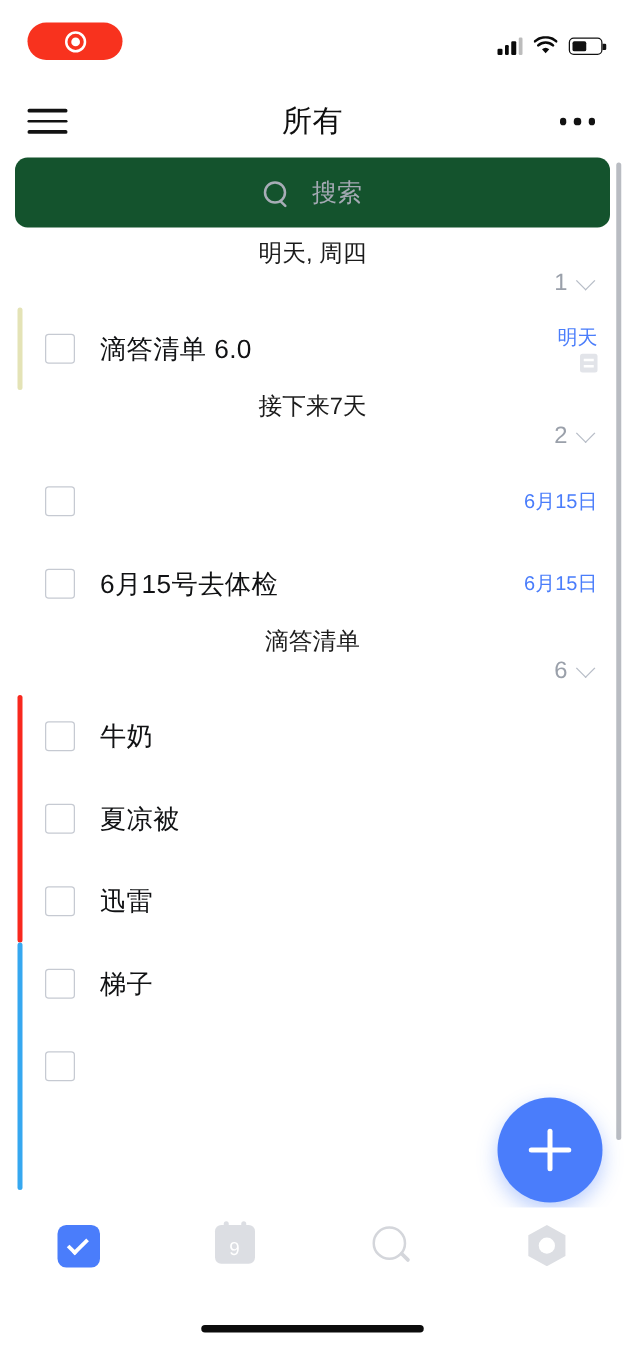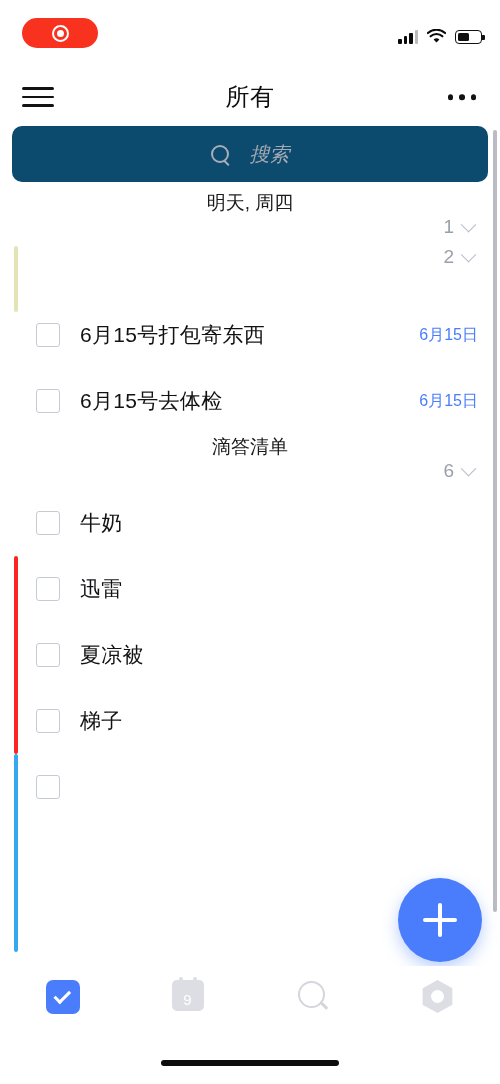--- a/index.html
+++ b/index.html
@@ -71,24 +71,23 @@
   .more-dots {
     position: absolute; right: 24px; top: 50%; transform: translateY(-50%);
     display: flex; gap: 6px; cursor: pointer;
   }
   .more-dots i { width: 5.5px; height: 5.5px; border-radius: 50%; background: #121212; display:block; }
 
   
   .searchwrap { position: absolute; top: 126px; left: 12px; right: 12px; height: 56px; }
   .searchbar {
     width: 100%; height: 56px; border-radius: 10px;
-    background: #0c4a6e;
+    background: #14532d;
     display: flex; align-items: center; justify-content: center; gap: 20px;
     cursor: text;
-    font-style: italic;
   }
   .search-ico { width: 19px; height: 19px; position: relative; }
   .search-ico::before {
     content:""; position:absolute; left:0; top:0; width:14px; height:14px;
     border: 2px solid #a8adb7; border-radius: 50%;
   }
   .search-ico::after {
     content:""; position:absolute; right:0px; bottom:0px; width:7px; height:2px;
     background:#a8adb7; border-radius:2px; transform: rotate(45deg);
   }
@@ -283,29 +282,37 @@
   </div>
 
   <div class="listarea" id="list">
       <div class="section-header">
         <div class="section-title">明天, 周四</div>
         <div class="section-right">
           <div class="section-count">1</div>
           <div class="chev"></div>
         </div>
       </div>
+      <div class="task">
+        <div class="checkbox"></div>
+        <div class="task-title">滴答清单 6.0</div>
+        <div class="task-right">
+          <div class="task-date">明天</div>
+          <div class="note-ico"></div>
+        </div>
+      </div>
       <div class="section-header">
+        <div class="section-title">接下来7天</div>
         <div class="section-right">
           <div class="section-count">2</div>
           <div class="chev"></div>
         </div>
       </div>
       <div class="task">
         <div class="checkbox"></div>
-        <div class="task-title">6月15号打包寄东西</div>
         <div class="task-right">
           <div class="task-date">6月15日</div>
         </div>
       </div>
       <div class="task">
         <div class="checkbox"></div>
         <div class="task-title">6月15号去体检</div>
         <div class="task-right">
           <div class="task-date">6月15日</div>
         </div>
@@ -317,26 +324,26 @@
           <div class="chev"></div>
         </div>
       </div>
       <div class="task">
         <div class="checkbox"></div>
         <div class="task-title">牛奶</div>
         <div class="task-right"></div>
       </div>
       <div class="task">
         <div class="checkbox"></div>
+        <div class="task-title">夏凉被</div>
+        <div class="task-right"></div>
+      </div>
+      <div class="task">
+        <div class="checkbox"></div>
         <div class="task-title">迅雷</div>
-        <div class="task-right"></div>
-      </div>
-      <div class="task">
-        <div class="checkbox"></div>
-        <div class="task-title">夏凉被</div>
         <div class="task-right"></div>
       </div>
       <div class="task">
         <div class="checkbox"></div>
         <div class="task-title">梯子</div>
         <div class="task-right"></div>
       </div>
       <div class="task">
         <div class="checkbox"></div>
         <div class="task-right"></div>

